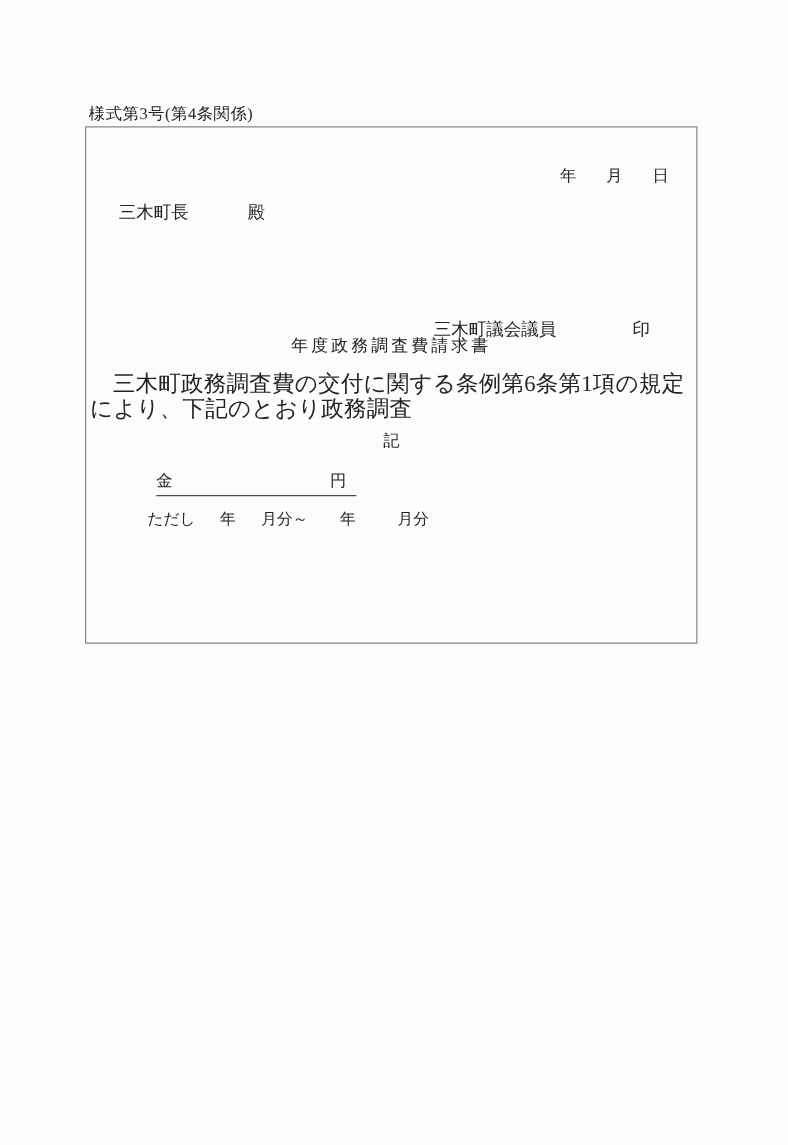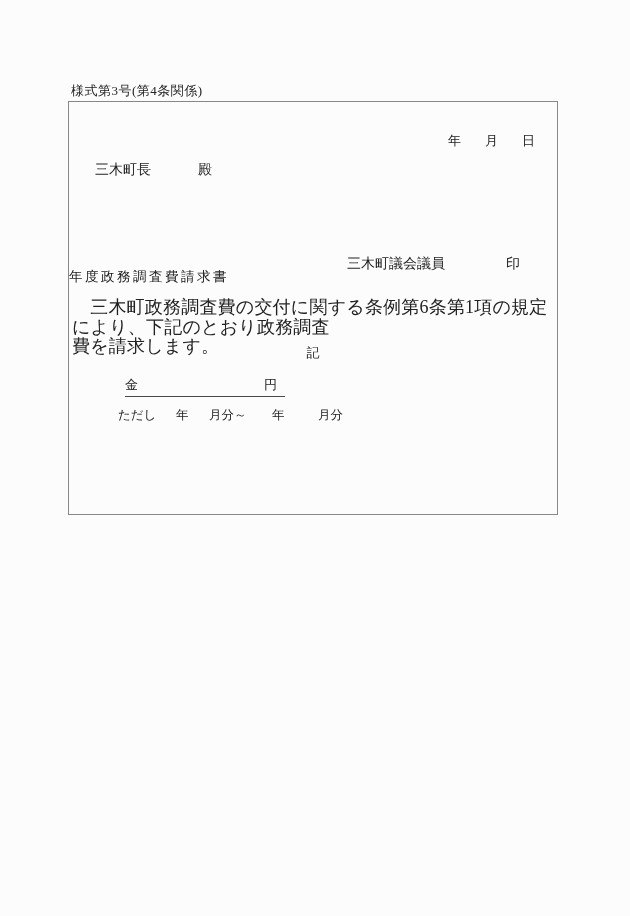--- a/index.html
+++ b/index.html
@@ -56,21 +56,21 @@
     display:flex;
     font-size:14px;
     white-space:nowrap;
     margin-top:48px;
   }
   .applicant-line .seal{margin-left:61px;}
   .doc-title{
     position:absolute;
     top:166px; left:0;
     width:100%;
-    text-align:left;
+    text-align:center;
     font-size:13.5px;
     letter-spacing:2.5px;
     white-space:nowrap;
   }
   .body-text{
     position:absolute;
     top:196px; left:3px; right:2px;
     font-size:18px;
     line-height:19.5px;
     letter-spacing:0.2px;
@@ -129,21 +129,20 @@
 
     <div class="applicant-line">
       <span>三木町議会議員</span>
       <span class="seal">印</span>
     </div>
 
     <div class="doc-title">年度政務調査費請求書</div>
 
     <div class="body-text">
       <div>　三木町政務調査費の交付に関する条例第6条第1項の規定により、下記のとおり政務調査</div>
-      <div>費を請求します。</div>
     </div>
 
     <div class="record-label">記</div>
 
     <div class="amount-line">
       <span>金</span>
       <span class="amount-blank"></span>
       <span class="amount-suffix">円</span>
     </div>
 

